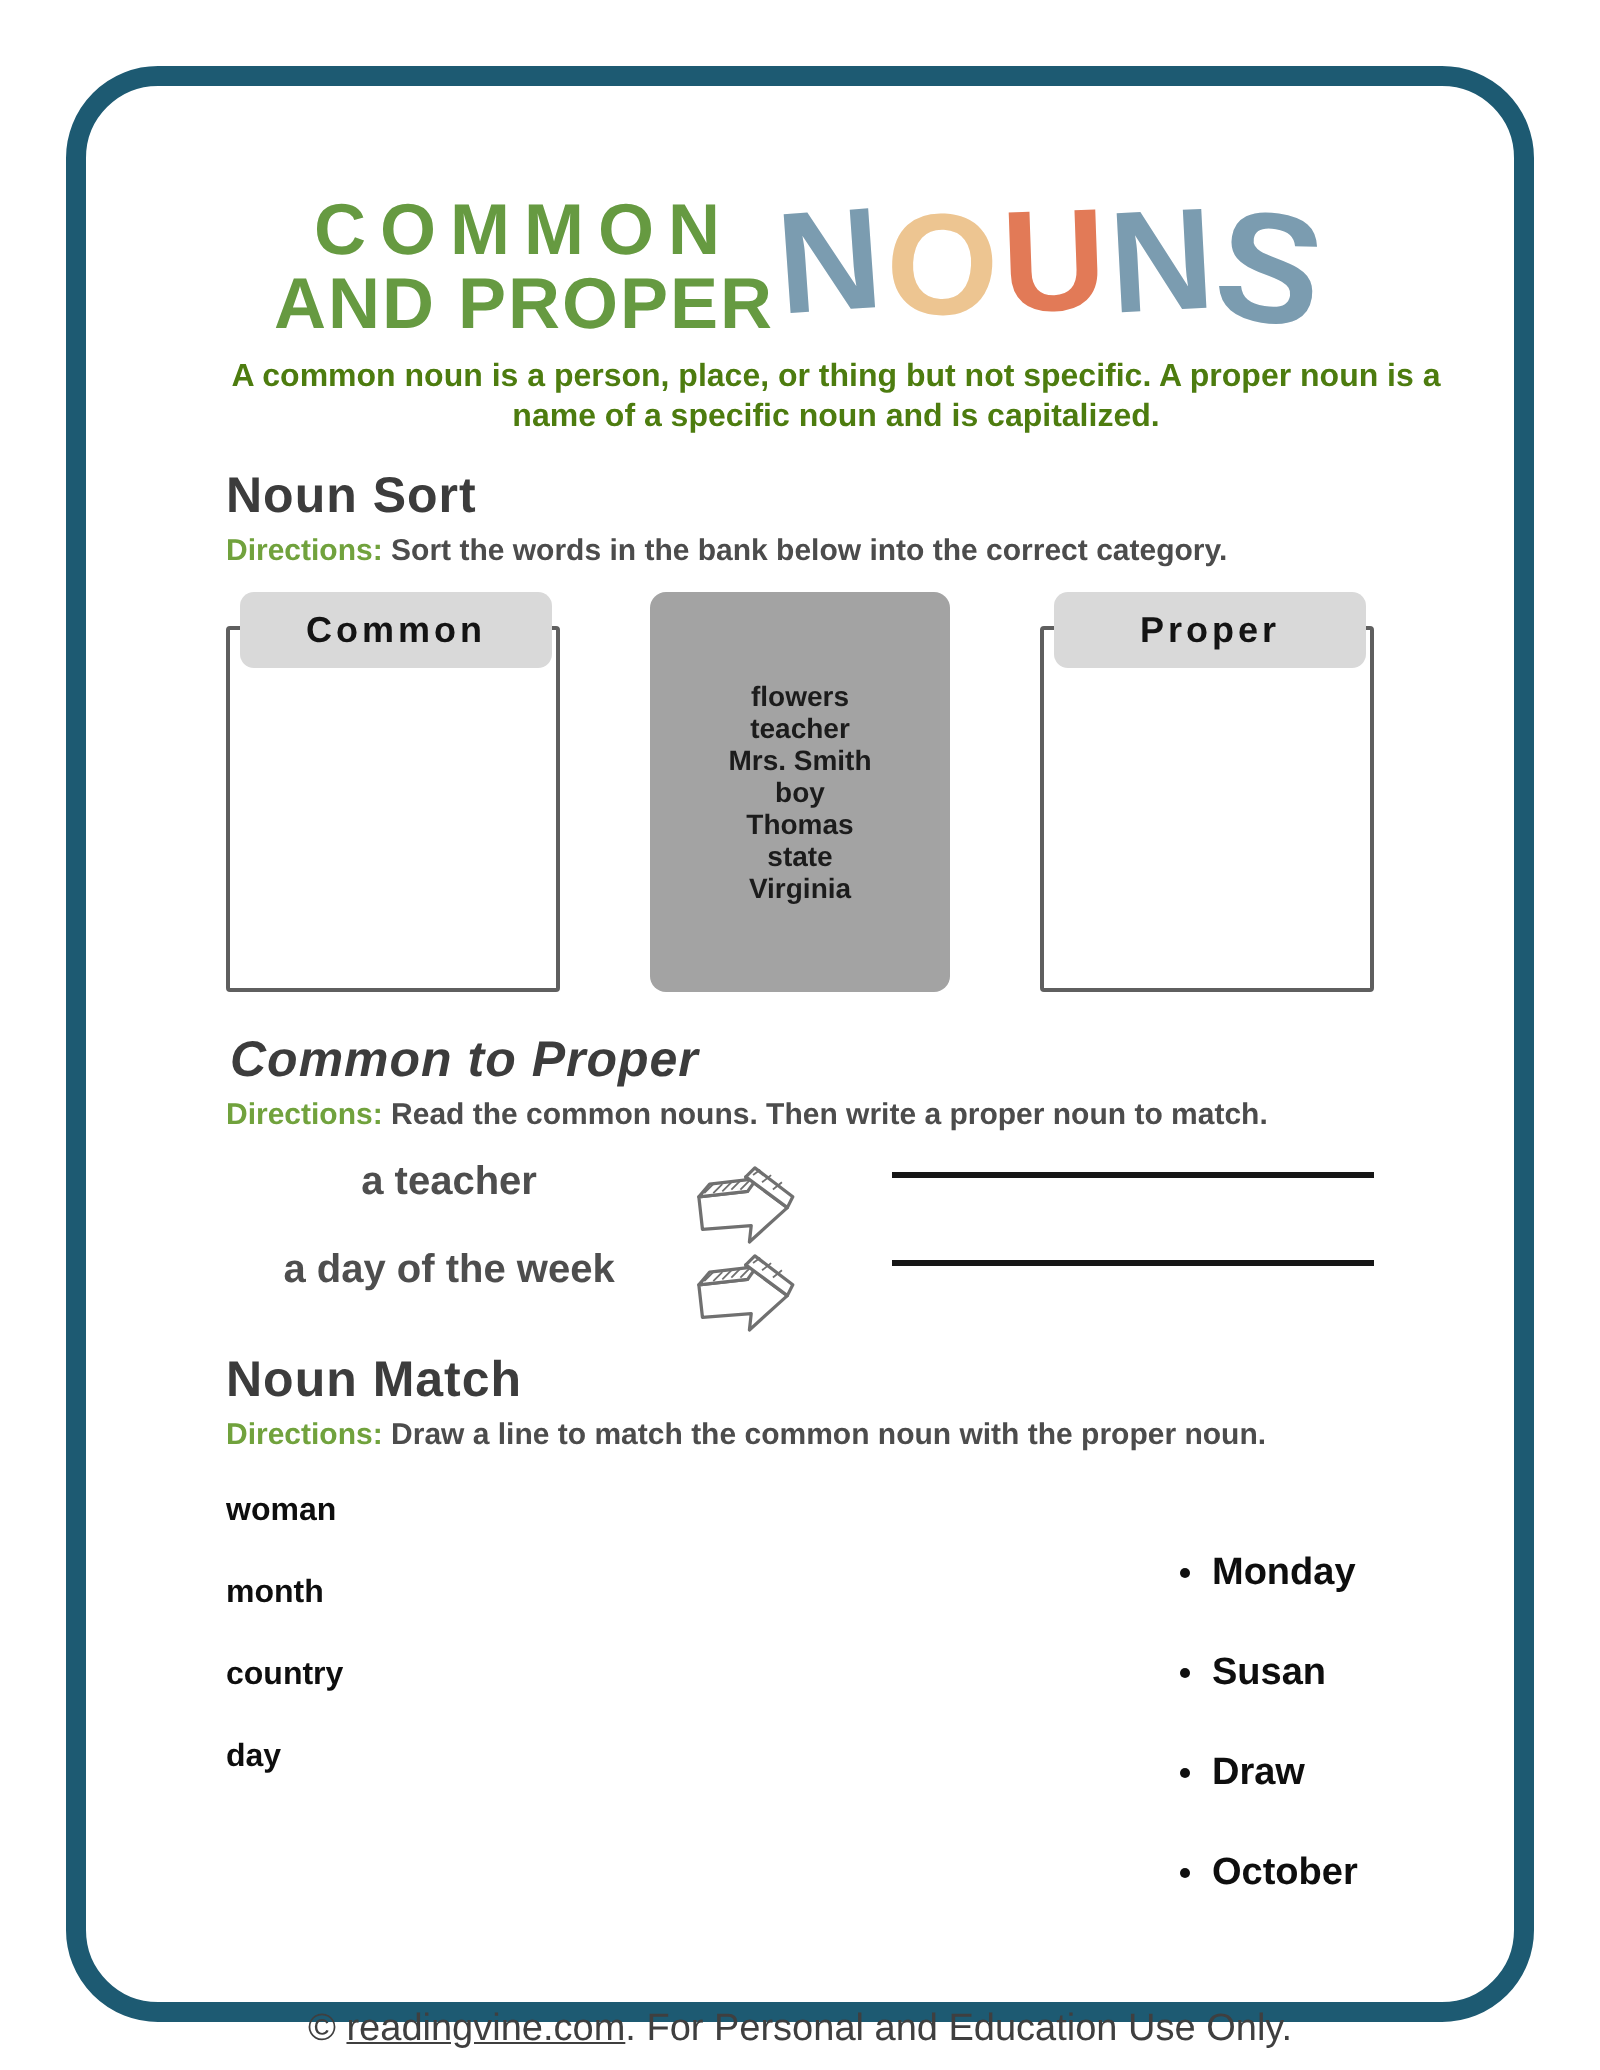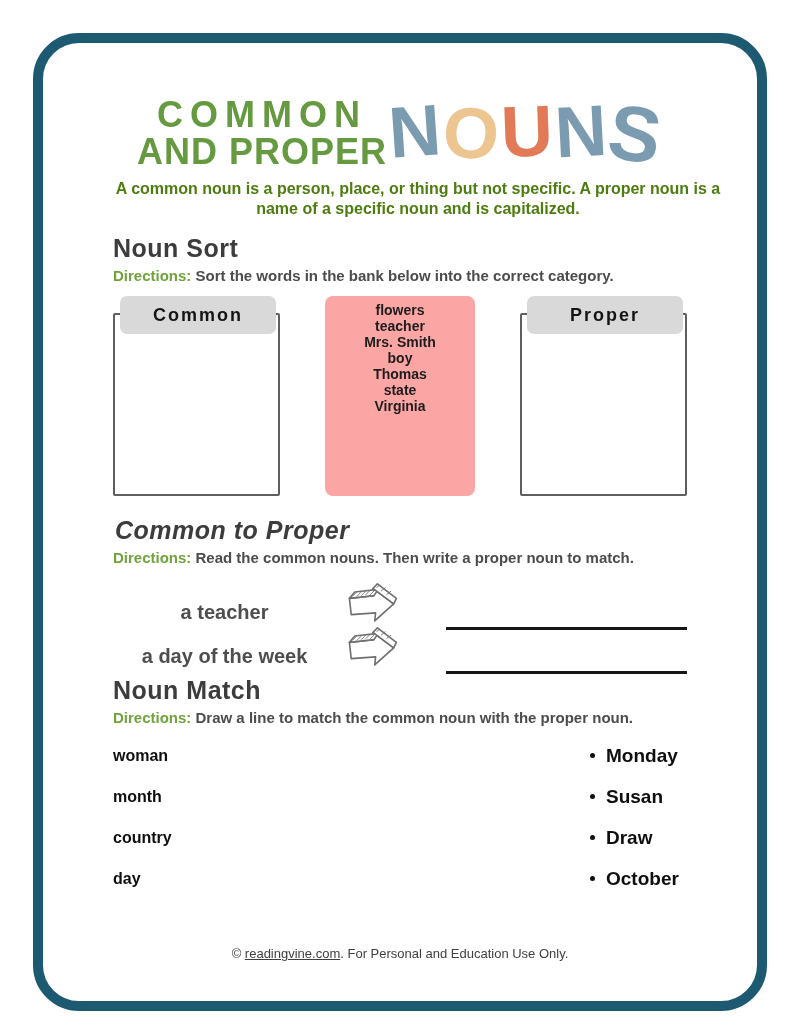--- a/index.html
+++ b/index.html
@@ -33,43 +33,43 @@
   .directions .dlab { color:#71a23d; }
 
   
   .sec-noun-sort { margin-top:16px; }
   .sort-row { display:flex; justify-content:space-between; margin-top:12px; height:200px; }
   .sort-box { position:relative; width:167px; height:200px; }
   .box-frame { position:absolute; left:0; right:0; top:17px; bottom:0; border:2px solid #5f5f5f; background:#fff; border-radius:2px; }
   .box-tab { position:absolute; left:7px; right:4px; top:0; height:38px; background:#d9d9d9; border-radius:7px;
              display:flex; align-items:center; justify-content:center;
              font-size:18px; font-weight:800; color:#141414; letter-spacing:2px; }
-  .word-bank { width:150px; height:200px; background:#fca5a5; border-radius:8px;
-               display:flex; flex-direction:column; justify-content:flex-start; padding:6px 0; }
+  .word-bank { width:150px; height:200px; background:#a3a3a3; border-radius:8px;
+               display:flex; flex-direction:column; justify-content:center; padding:6px 0; }
   .word-bank .wb-word { text-align:center; font-size:14px; font-weight:700; color:#1c1c1c; }
 
   
   .sec-ctp { margin-top:20px; }
   .sec-ctp .sec-h { padding-left:2px;font-style:italic; }
   .ctp-rows { margin-top:14px; }
-  .ctp-row { display:flex; align-items:flex-end; height:44px; }
+  .ctp-row { display:flex; align-items:flex-start; height:44px; }
   .ctp-label { width:225px; text-align:center; font-size:20px; font-weight:700; color:#4e4e4e; }
   .ctp-arrow { width:56px; height:44px; margin-left:8px; flex:none; }
   .ctp-line { margin-left:46px; width:243px; border-bottom:3px solid #161616; height:0; transform:translateY(6px); }
 
   
   .sec-match { margin-top:8px; }
   .match-cols { display:flex; justify-content:space-between; margin-top:20px; }
   .match-col-left .m-item { font-size:16px; font-weight:700; color:#0e0e0e; margin-bottom:22px; line-height:19px; }
   .match-col-right { width:97px; }
-  .match-col-right .m-item { display:flex; align-items:center; font-size:19px; font-weight:700; color:#0e0e0e; margin-bottom:22px; line-height:19px; }
+  .match-col-right .m-item { display:flex; align-items:center; font-size:19px; font-weight:700; color:#0e0e0e; margin-bottom:22px; line-height:19px;margin-top:31px; }
   .m-dot { width:5px; height:5px; border-radius:50%; background:#101010; margin-right:11px; flex:none; }
 
   
-  .footer { margin-top:36px; text-align:center; font-size:13px; color:#3f3f3f; }
+  .footer { margin-top:36px; text-align:center; font-size:19px; color:#3f3f3f; }
   .footer a { color:#3f3f3f; text-decoration:underline; }
 </style>
 </head>
 <body>
 
 <div class="canvas">
   <div class="sheet">
 
     <div class="title-row">
       <div class="title-green">

